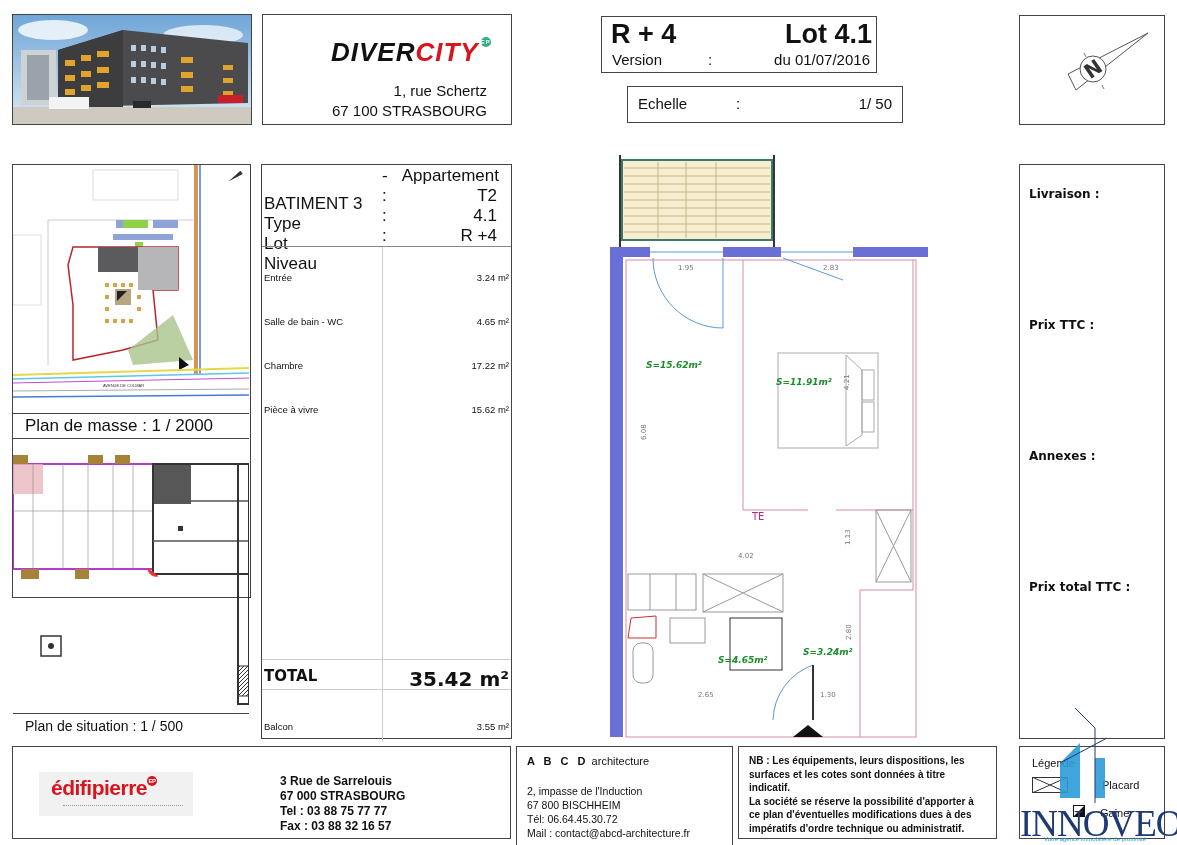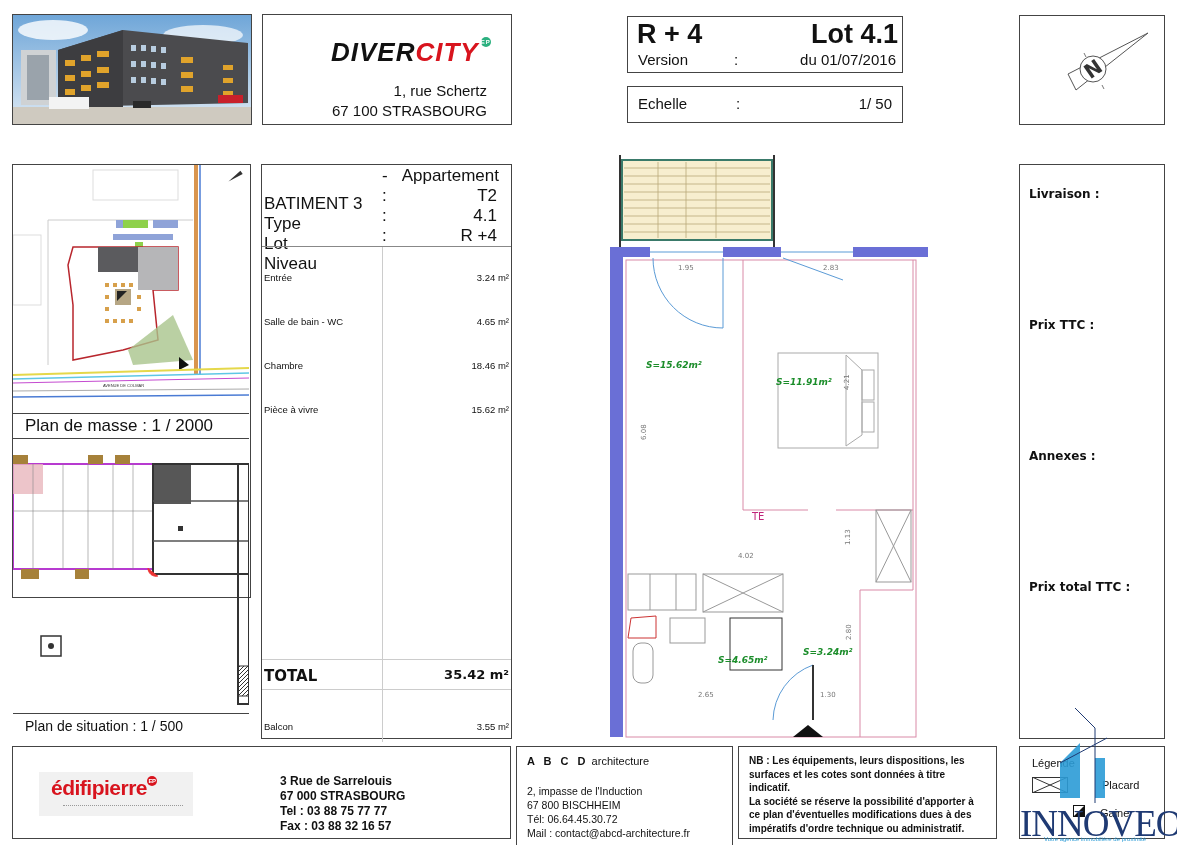--- a/index.html
+++ b/index.html
@@ -9,21 +9,21 @@
   
   .photo{left:12px;top:14px;width:240px;height:111px;overflow:hidden;}
   
   .divercity{left:262px;top:14px;width:250px;height:111px;}
   .dc-logo{position:absolute;left:68px;top:22px;font-size:26px;font-weight:bold;font-style:italic;letter-spacing:1px;}
   .dc-logo .d1{color:#111;}
   .dc-logo .d2{color:#d8141e;}
   .dc-logo .ep{display:inline-block;width:10px;height:10px;border-radius:50%;background:#2bb07f;color:#fff;font-size:6px;line-height:10px;text-align:center;vertical-align:top;margin-left:2px;font-style:normal;}
   .dc-addr{position:absolute;right:24px;top:66px;text-align:right;font-size:15px;line-height:20px;}
   
-  .lotbox{left:627px;top:16px;width:276px;height:57px;}
+  .lotbox{left:601px;top:16px;width:276px;height:57px;}
   .lot-r{position:absolute;left:9px;top:2px;font-size:27px;font-weight:bold;}
   .lot-lot{position:absolute;right:4px;top:2px;font-size:27px;font-weight:bold;}
   .lot-v{position:absolute;left:10px;top:34px;font-size:15px;}
   .lot-vc{position:absolute;left:106px;top:34px;font-size:15px;}
   .lot-vd{position:absolute;right:6px;top:34px;font-size:15px;}
   .scalebox{left:627px;top:86px;width:276px;height:37px;}
   .sc-l{position:absolute;left:10px;top:8px;font-size:15px;}
   .sc-c{position:absolute;left:108px;top:8px;font-size:15px;}
   .sc-v{position:absolute;right:10px;top:8px;font-size:15px;}
   
@@ -37,21 +37,21 @@
   
   .surf{left:261px;top:164px;width:251px;height:575px;}
   .sh{position:absolute;left:2px;font-size:17px;line-height:20px;margin-top:28px;}
   .shc{position:absolute;left:120px;font-size:17px;line-height:20px;}
   .shv{position:absolute;right:14px;font-size:17px;line-height:20px;}
   .hline{position:absolute;left:0;right:0;height:0;border-top:1.5px solid #888;}
   .vline{position:absolute;left:120px;width:0;border-left:1px solid #ccc;}
   .row-l{position:absolute;left:2px;font-size:9.5px;}
   .row-v{position:absolute;right:2px;font-size:9.5px;}
   .tot-l{position:absolute;left:2px;top:502px;font-size:15px;font-weight:bold;font-family:"DejaVu Sans",sans-serif;}
-  .tot-v{position:absolute;right:2px;top:502px;font-size:13px;font-weight:bold;font-family:"DejaVu Sans",sans-serif;}
+  .tot-v{position:absolute;right:2px;top:502px;font-size:20px;font-weight:bold;font-family:"DejaVu Sans",sans-serif;}
   
   .floor{left:598px;top:150px;width:330px;height:590px;}
   
   .info{left:1019px;top:164px;width:146px;height:575px;}
   .info-item{position:absolute;left:9px;font-size:12px;font-weight:bold;font-family:"DejaVu Sans",sans-serif;}
   
   .f1{left:12px;top:746px;width:499px;height:93px;}
   .edi-logo{position:absolute;left:26px;top:25px;width:154px;height:44px;background:#f1f1f1;}
   .edi-text{position:absolute;left:12px;top:4px;font-size:21px;font-weight:bold;color:#d8141e;letter-spacing:-0.5px;}
   .edi-ep{display:inline-block;width:10px;height:10px;border-radius:50%;background:#d8141e;color:#fff;font-size:6px;line-height:10px;text-align:center;vertical-align:top;}
@@ -256,21 +256,21 @@
   <div class="shc" style="top:61px">:</div>
   <div class="shv" style="top:61px">R +4</div>
   <div class="hline" style="top:81px"></div>
   <div class="vline" style="top:82px;height:495px"></div>
 
   <div class="row-l" style="top:107px">Entrée</div>
   <div class="row-v" style="top:107px">3.24 m²</div>
   <div class="row-l" style="top:151px">Salle de bain - WC</div>
   <div class="row-v" style="top:151px">4.65 m²</div>
   <div class="row-l" style="top:195px">Chambre</div>
-  <div class="row-v" style="top:195px">18.46 m²</div>
+  <div class="row-v" style="top:195px">17.22 m²</div>
   <div class="row-l" style="top:239px">Pièce à vivre</div>
   <div class="row-v" style="top:239px">15.62 m²</div>
 
   <div class="hline" style="top:494px;border-color:#ccc"></div>
   <div class="tot-l">TOTAL</div>
   <div class="tot-v">35.42 m²</div>
   <div class="hline" style="top:524px;border-color:#ccc"></div>
   <div class="row-l" style="top:556px">Balcon</div>
   <div class="row-v" style="top:556px">3.55 m²</div>
 </div>

